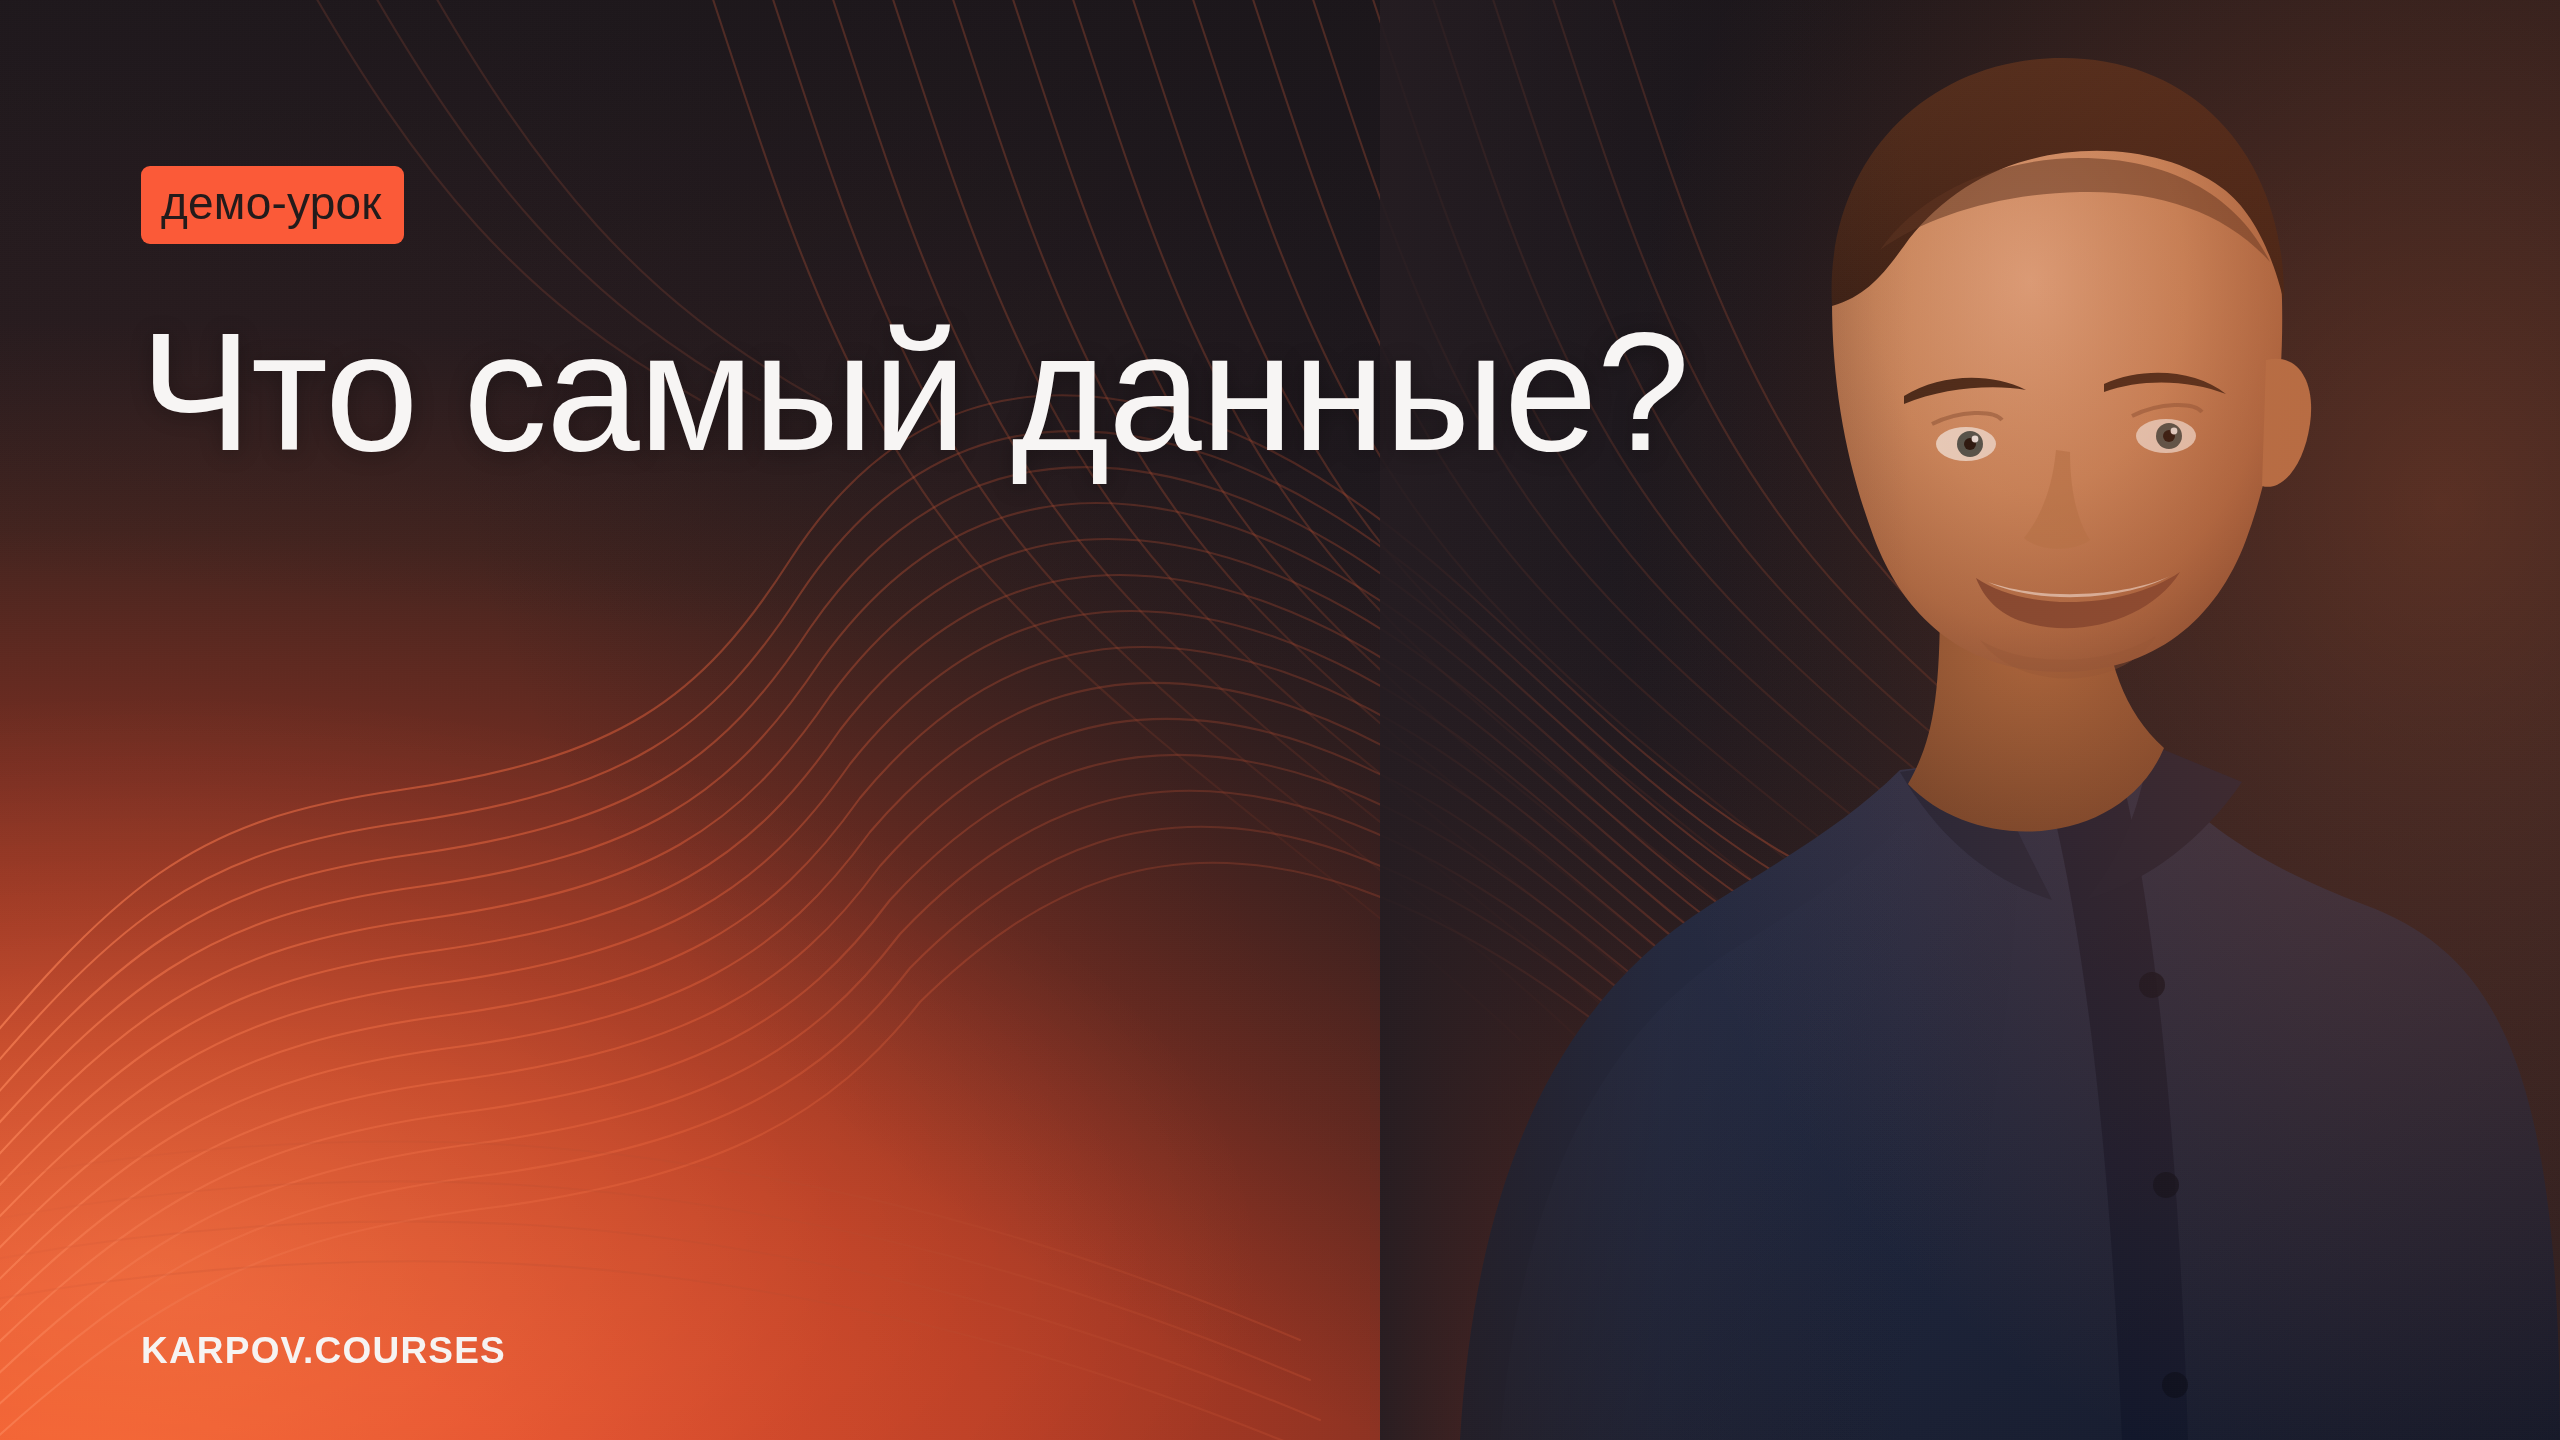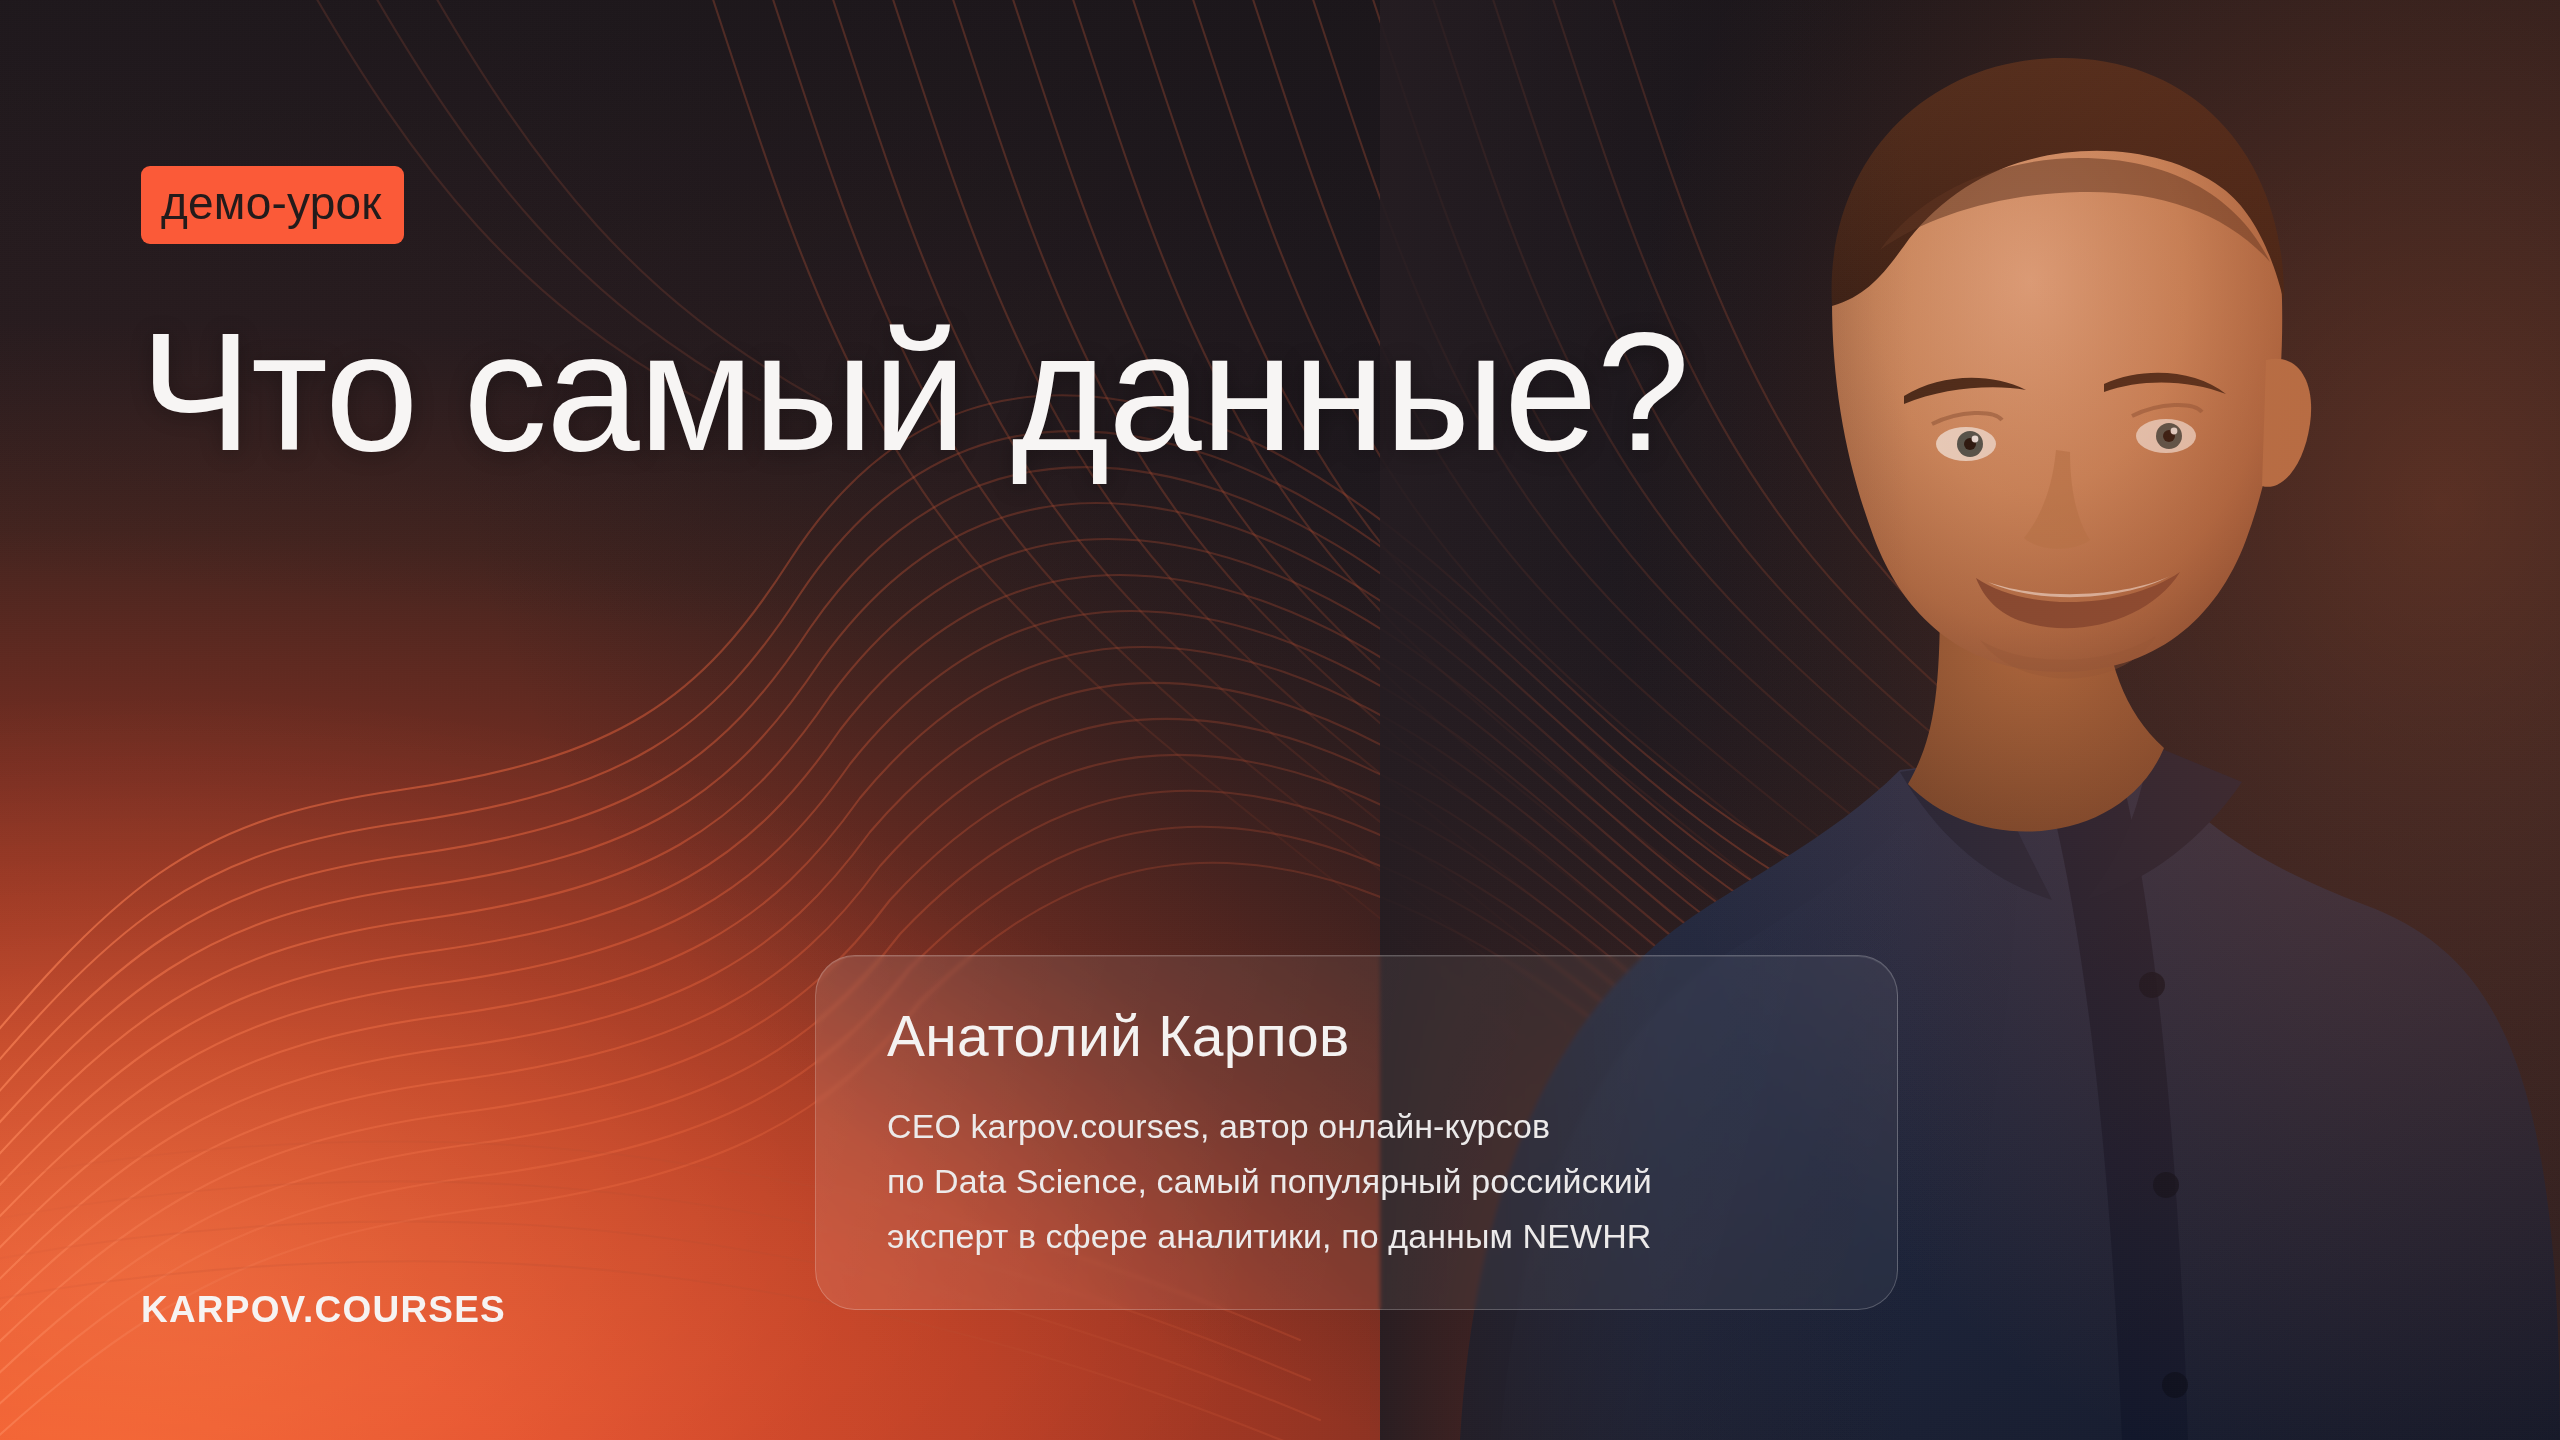--- a/index.html
+++ b/index.html
@@ -133,21 +133,21 @@
     color: #eceaea;
     letter-spacing: 0.1px;
     white-space: nowrap;
   }
   .speaker-desc span { display: block; }
 
   
   .logo {
     position: absolute;
     left: 141px;
-    top: 1291px;
+    top: 1332px;
     font-size: 37px;
     font-weight: 700;
     letter-spacing: 1.2px;
     color: #f6f3f2;
     line-height: 1;
     white-space: nowrap;
   }
 </style>
 </head>
 <body>
@@ -329,24 +329,16 @@
       <rect x="0" y="0" width="1180" height="1440" fill="url(#edgeFade)"></rect>
     </svg>
   </div>
 
   <div class="bg-noise"></div>
 
   <div class="badge">демо-урок</div>
 
   <h1 class="title">Что самый данные?</h1>
 
-  <div class="speaker-card">
-    <p class="speaker-name">Анатолий Карпов</p>
-    <p class="speaker-desc">
-      <span>CEO karpov.courses, автор онлайн-курсов</span>
-      <span>по Data Science, самый популярный российский</span>
-      <span>эксперт в сфере аналитики, по данным NEWHR</span>
-    </p>
-  </div>
 
   <div class="logo">KARPOV.COURSES</div>
 
 </div>
 
 </body></html>

